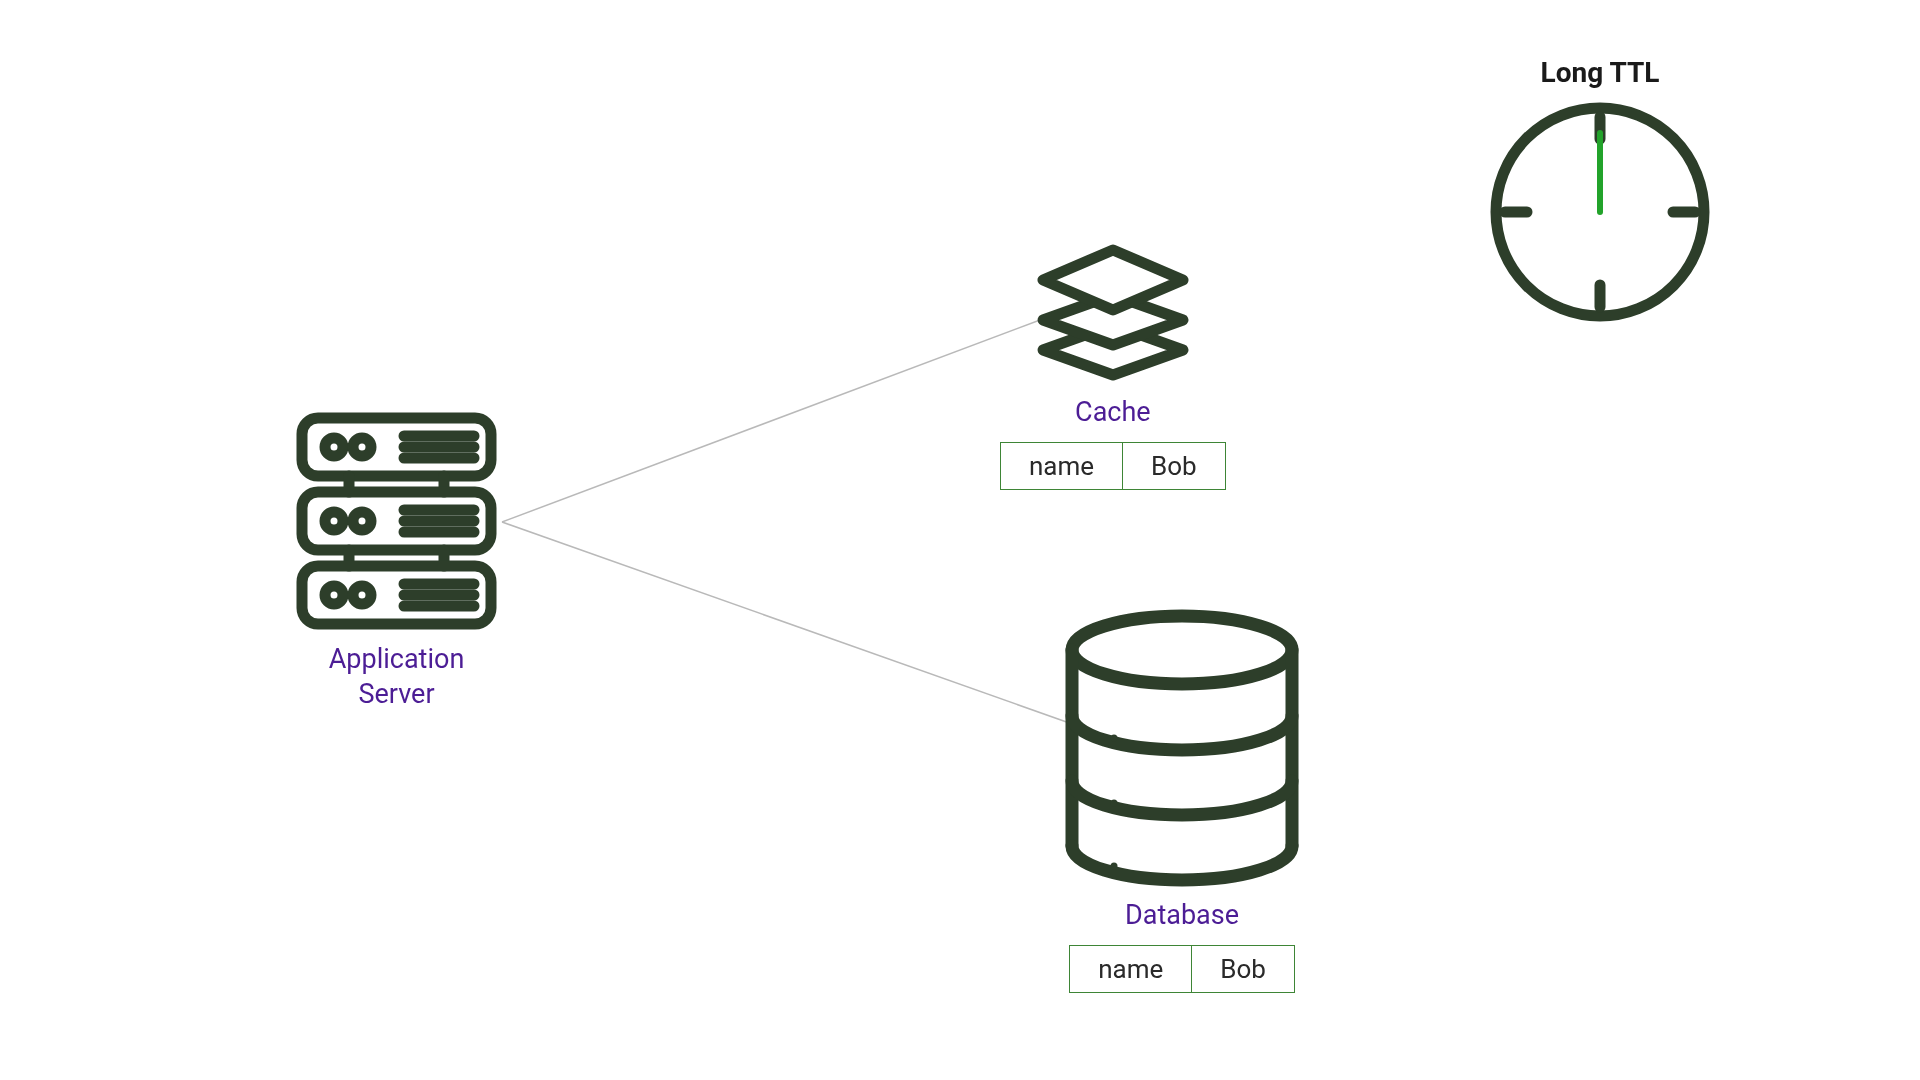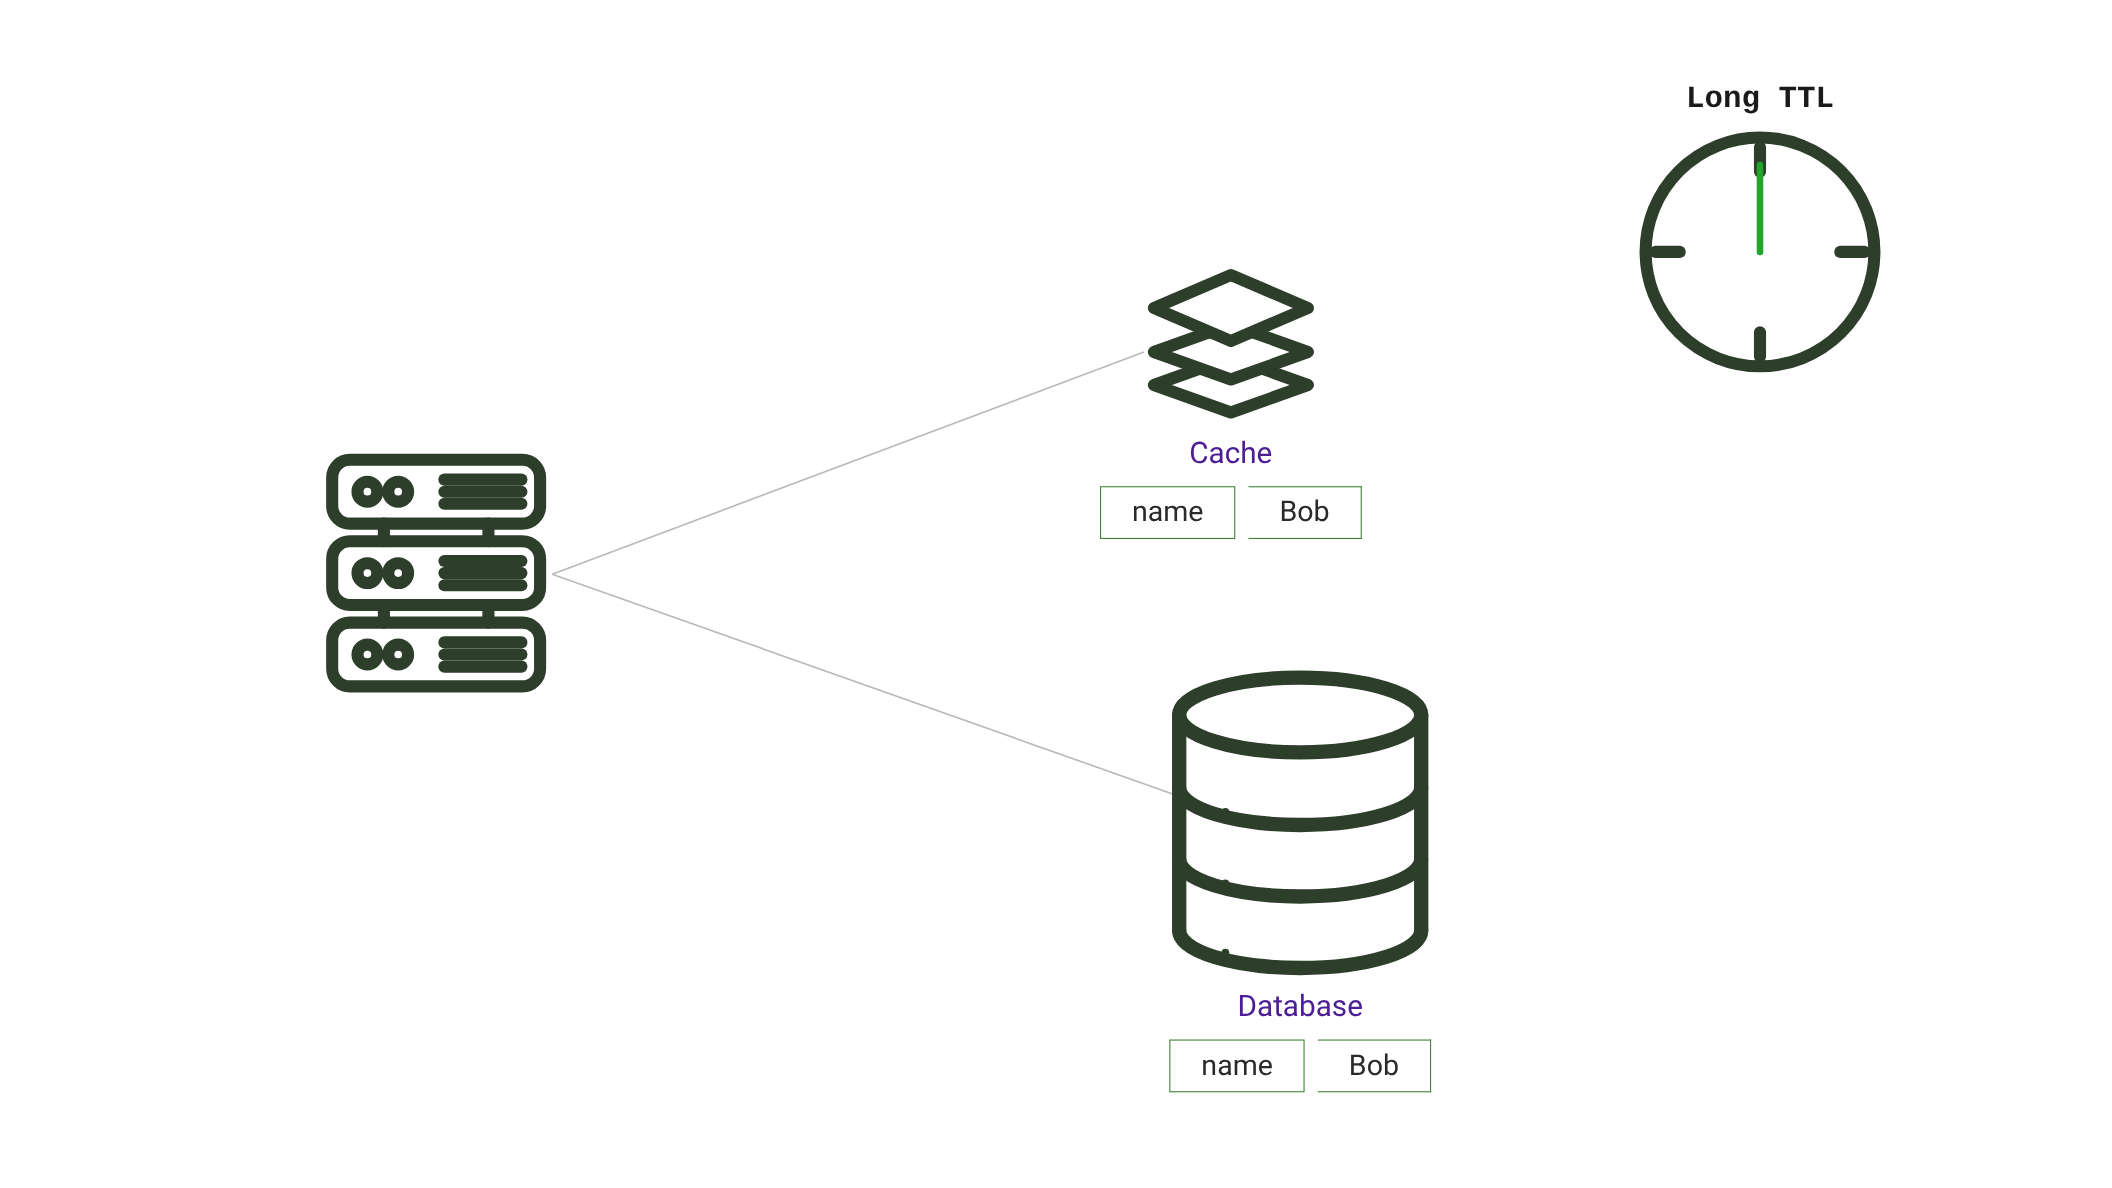--- a/index.html
+++ b/index.html
@@ -33,21 +33,20 @@
       font-size: 27px;
       color: #4c1d95;
       text-align: center;
       line-height: 1.3;
       margin-top: 10px;
       font-weight: 400;
     }
     .kv-table {
       display: flex;
       margin-top: 12px;
-      gap: 12px;
     }
     .kv-cell {
       border: 1.5px solid #3e8536;
       padding: 8px 28px;
       font-size: 26px;
       color: #2a2a2a;
       background: #ffffff;
     }
     .kv-cell + .kv-cell {
       border-left: none;
@@ -110,20 +109,24 @@
 
           <rect x="8" y="156" width="189" height="58" rx="16"></rect>
           <circle cx="40" cy="185" r="9"></circle>
           <circle cx="68" cy="185" r="9"></circle>
           <line x1="110" y1="174" x2="180" y2="174"></line>
           <line x1="110" y1="185" x2="180" y2="185"></line>
           <line x1="110" y1="196" x2="180" y2="196"></line>
         </g>
       </svg>
     </div>
+    <div class="label">
+      <span>Application</span><br>
+      <span>Server</span>
+    </div>
   </div>
 
   <div class="node" style="left:1000px; top:245px;">
     <div class="icon-box" style="margin-top:-5px;">
       <svg width="190" height="145" viewBox="0 0 190 145">
         <g fill="#ffffff" stroke="#2d3e2a" stroke-width="11" stroke-linejoin="round" stroke-linecap="round">
 
           <polygon points="95,85 165,110 95,135 25,110"></polygon>
 
           <polygon points="95,55 165,80 95,105 25,80"></polygon>
@@ -160,21 +163,21 @@
         </g>
       </svg>
     </div>
     <div class="label">Database</div>
     <div class="kv-table">
       <div class="kv-cell">name</div>
       <div class="kv-cell">Bob</div>
     </div>
   </div>
 
-  <div class="ttl-group" style="left:1485px; top:75px;font-family:Liberation Mono, monospace;">
+  <div class="ttl-group" style="left:1485px; top:56px;">
     <div class="ttl-label">Long TTL</div>
     <div class="icon-box">
       <svg width="230" height="230" viewBox="0 0 230 230">
         <g stroke-linecap="round">
           <circle cx="115" cy="115" r="104" fill="none" stroke="#2d3e2a" stroke-width="11"></circle>
 
           <line x1="115" y1="20" x2="115" y2="42" stroke="#2d3e2a" stroke-width="11"></line>
           <line x1="115" y1="188" x2="115" y2="210" stroke="#2d3e2a" stroke-width="11"></line>
           <line x1="20" y1="115" x2="42" y2="115" stroke="#2d3e2a" stroke-width="11"></line>
           <line x1="188" y1="115" x2="210" y2="115" stroke="#2d3e2a" stroke-width="11"></line>

